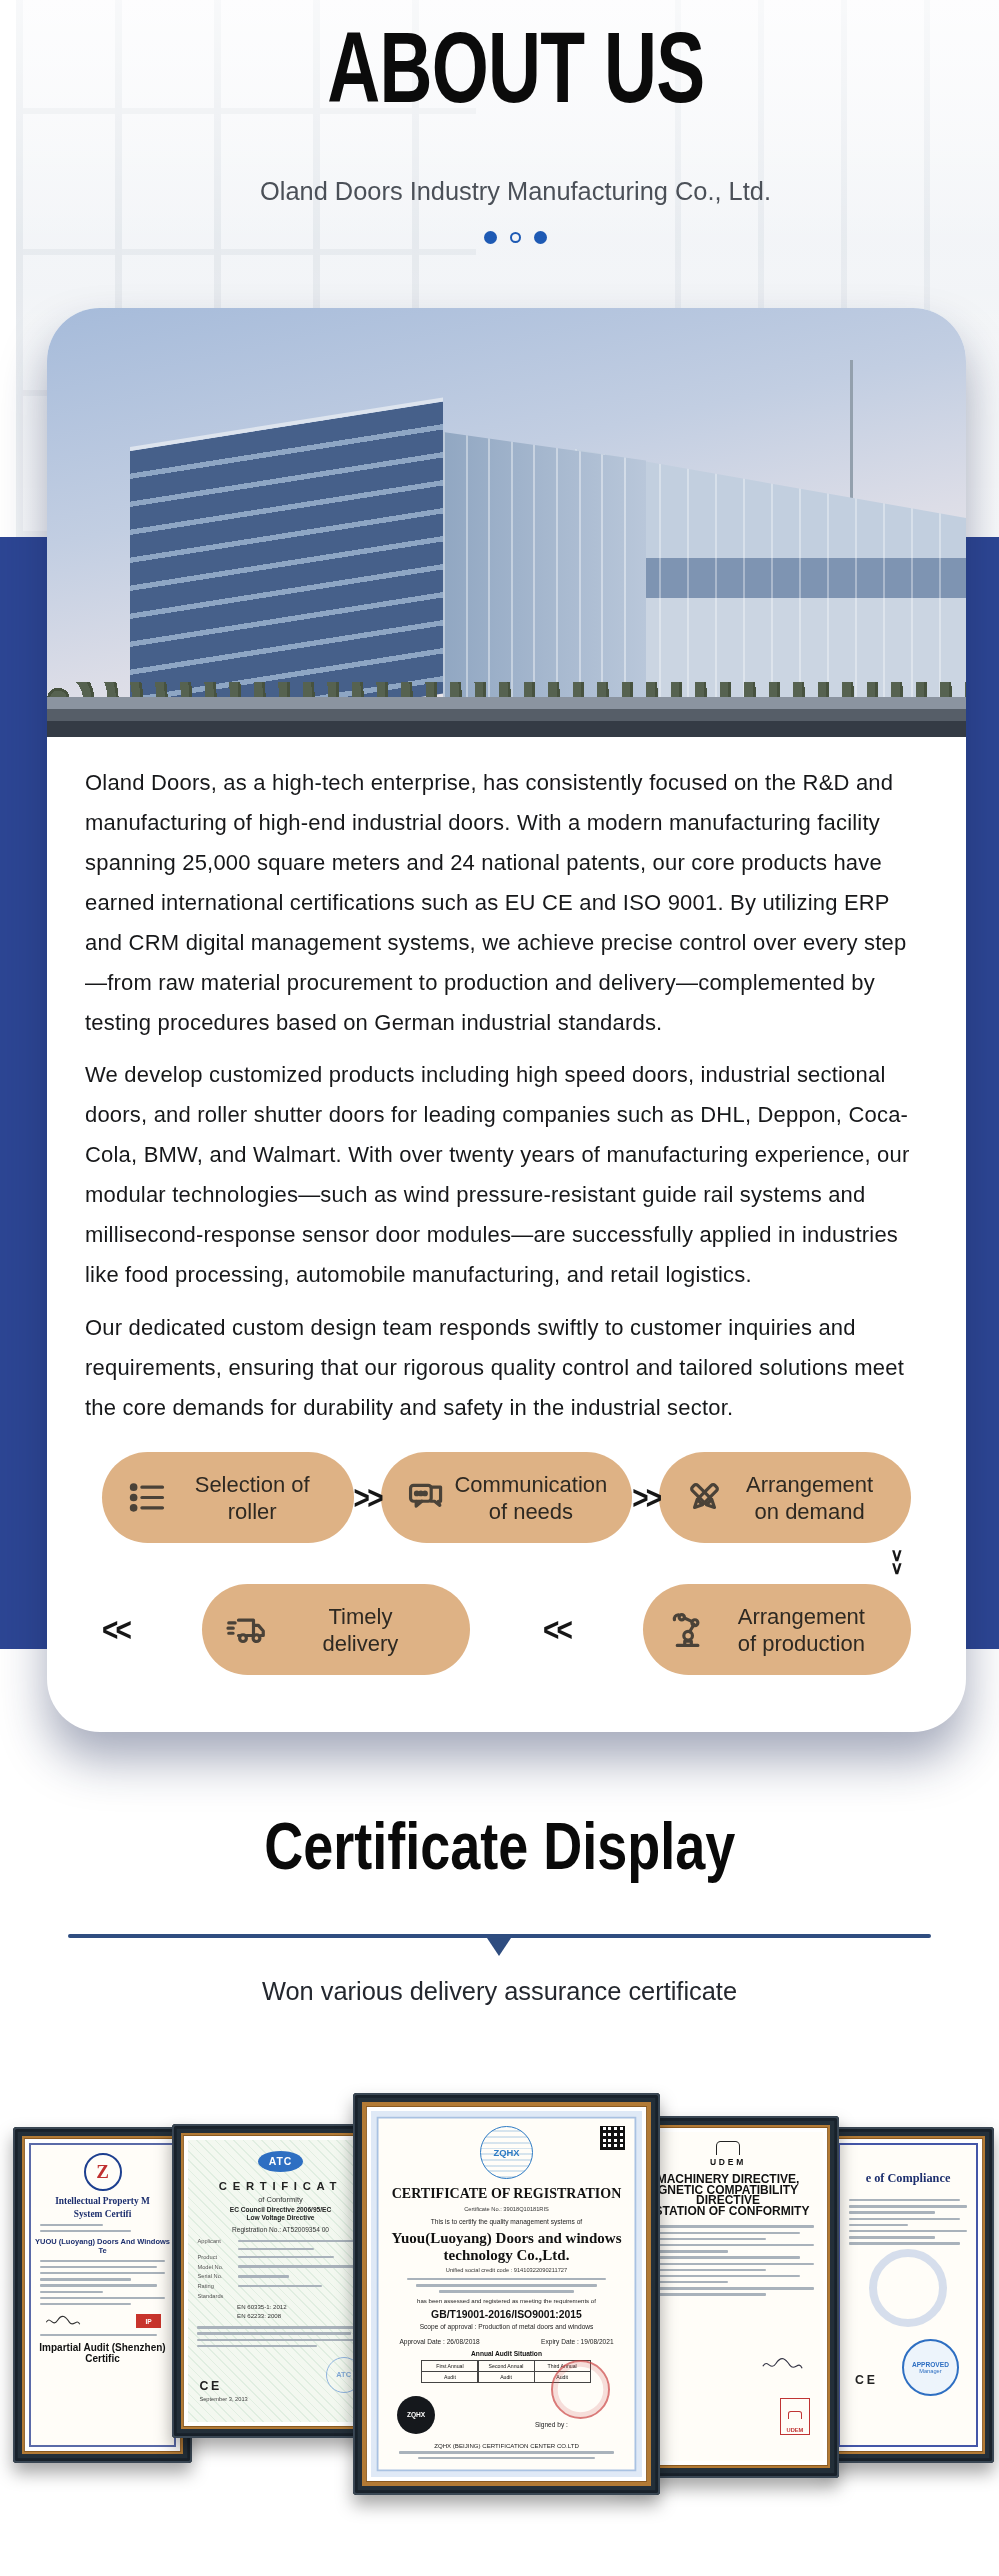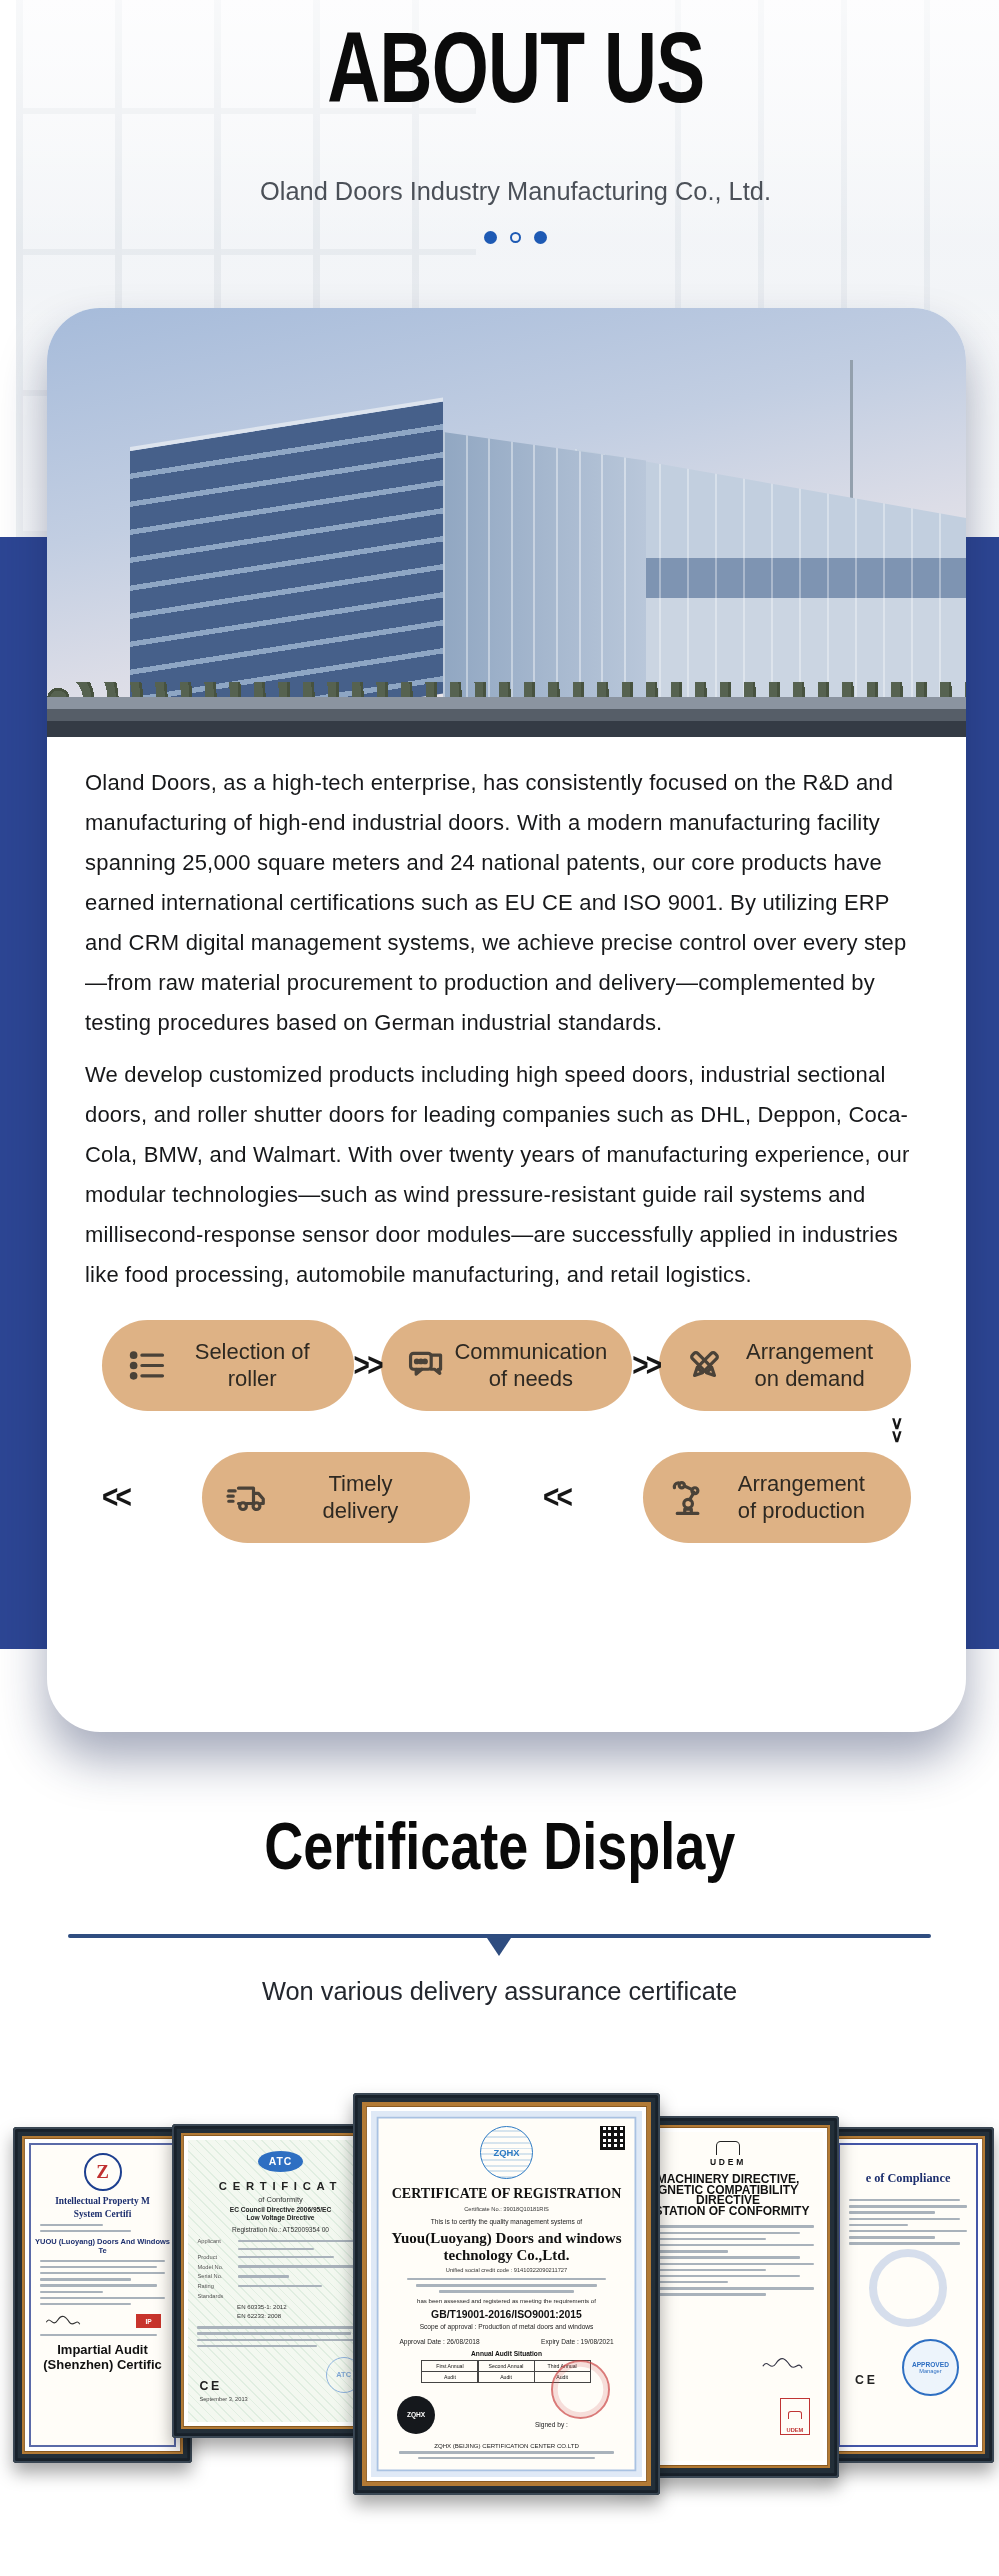--- a/index.html
+++ b/index.html
@@ -107,21 +107,21 @@
   .z-logo{width:34px;height:34px;border:2.8px solid #1d3f8f;border-radius:50%;margin:7.5px auto 4.7px;
         display:flex;align-items:center;justify-content:center;font-family:"Liberation Serif",serif;
         font-weight:bold;font-size:19px;color:#c03030;}
   .c1-title{font-family:"Liberation Serif",serif;font-weight:bold;color:#1d2f6e;font-size:9.4px;
         line-height:12.3px;text-align:center;}
   .c1-company{font-size:7.5px;font-weight:bold;color:#1d2f6e;text-align:center;margin:4.7px 3.8px;}
   .sig-row{display:flex;justify-content:space-between;align-items:center;margin:7.5px 13px 1.9px;}
   .squig svg{width:38px;height:13px;stroke:#333;fill:none;stroke-width:1.2;}
   .ip-badge{min-width:21px;height:14px;background:#c8342c;color:#fff;font-size:6.6px;font-weight:bold;
         display:flex;align-items:center;justify-content:center;padding:0 1.9px;}
-  .c1-footer{font-size:13px;font-weight:bold;color:#111;text-align:center;margin-top:5.7px;}
+  .c1-footer{font-size:10px;font-weight:bold;color:#111;text-align:center;margin-top:5.7px;}
 
   
   .p2{background:#f3f8f0;
       background-image:repeating-linear-gradient(45deg,rgba(120,180,140,.15) 0 1.4px,rgba(0,0,0,0) 1.4px 6.6px);}
   .atc-logo{width:45px;height:21px;background:#2e6fc2;border-radius:50%;margin:11.3px auto 7.5px;
         color:#fff;font-size:10.4px;font-weight:bold;letter-spacing:0.9px;display:flex;
         align-items:center;justify-content:center;}
   .c2-title{letter-spacing:5.7px;font-size:11.3px;font-weight:bold;color:#222;text-align:center;white-space:nowrap;}
   .c2-sub{font-size:7.5px;color:#333;text-align:center;margin-top:2.8px;}
   .c2-line{font-size:6.6px;font-weight:bold;color:#222;text-align:center;margin-top:1.9px;}
@@ -226,20 +226,21 @@
       <div class="pole"></div>
       <div class="wing-right"></div>
       <div class="face-right"></div>
       <div class="face-left"></div>
       <div class="hedge"></div>
       <div class="ground"></div>
     </div>
     <div class="card-body">
       <p>Oland Doors, as a high-tech enterprise, has consistently focused on the R&amp;D and manufacturing of high-end industrial doors. With a modern manufacturing facility spanning 25,000 square meters and 24 national patents, our core products have earned international certifications such as EU CE and ISO 9001. By utilizing ERP and CRM digital management systems, we achieve precise control over every step—from raw material procurement to production and delivery—complemented by testing procedures based on German industrial standards.</p>
       <p>We develop customized products including high speed doors, industrial sectional doors, and roller shutter doors for leading companies such as DHL, Deppon, Coca-Cola, BMW, and Walmart. With over twenty years of manufacturing experience, our modular technologies—such as wind pressure-resistant guide rail systems and millisecond-response sensor door modules—are successfully applied in industries like food processing, automobile manufacturing, and retail logistics.</p>
+      <p>Our dedicated custom design team responds swiftly to customer inquiries and requirements, ensuring that our rigorous quality control and tailored solutions meet the core demands for durability and safety in the industrial sector.</p>
 
       <div class="process">
         <div class="prow">
           <div class="pill">
             <span class="picon">
               <svg viewBox="0 0 24 24">
                   <path d="M9 6.5H20 M9 12H20 M9 17.5H20"></path>
                 <circle cx="4.6" cy="6.5" r="1.2" fill="#4a4238"></circle>
                 <circle cx="4.6" cy="12" r="1.2" fill="#4a4238"></circle>
                 <circle cx="4.6" cy="17.5" r="1.2" fill="#4a4238"></circle>

